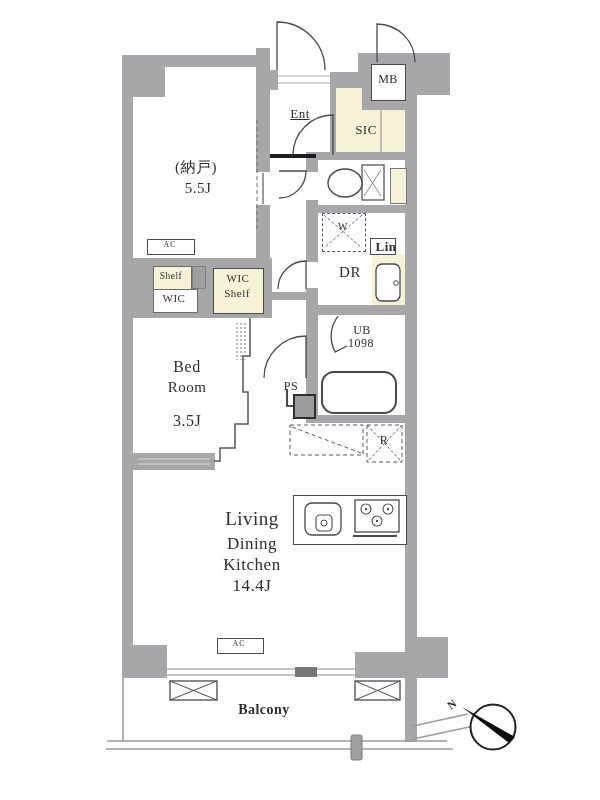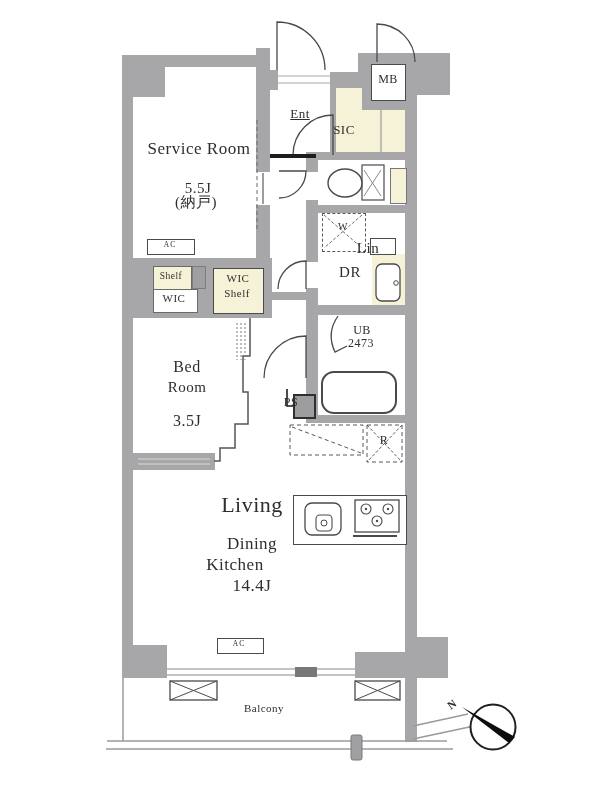--- a/index.html
+++ b/index.html
@@ -159,48 +159,47 @@
     <line x1="413" y1="726" x2="468" y2="714" stroke="#9a9a9c" stroke-width="1.5"></line>
     <line x1="413" y1="739" x2="474" y2="726" stroke="#9a9a9c" stroke-width="1.5"></line>
     <rect x="351" y="735" width="11" height="25" rx="2" fill="#a0a0a2" stroke="#7a7a7c" stroke-width="1"></rect>
 
     <g>
       <circle cx="493" cy="727" r="22.5" fill="#ffffff" stroke="#1f1f1f" stroke-width="2"></circle>
       <polygon points="462,707 515,737 509,743" fill="#0d0d0d"></polygon>
     </g>
   </svg>
 
-  <div class="lbl" style="left:199px;top:140px;font-size:17px;">Service Room</div>
-  <div class="lbl" style="left:196px;top:159px;font-size:15px;margin-top:35px;">(納戸)</div>
+  <div class="lbl" style="left:196px;top:159px;font-size:15px;">(納戸)</div>
   <div class="lbl" style="left:198px;top:180px;font-size:15px;">5.5J</div>
 
   <div class="lbl" style="left:300px;top:107px;font-size:13px;text-decoration:underline;">Ent</div>
   <div class="lbl" style="left:388px;top:73px;font-size:12px;">MB</div>
-  <div class="lbl" style="left:344px;top:123px;font-size:13px;">SIC</div>
+  <div class="lbl" style="left:366px;top:123px;font-size:13px;">SIC</div>
   <div class="lbl" style="left:343px;top:221px;font-size:10px;">W</div>
-  <div class="lbl" style="left:368px;top:240px;font-size:15px;">Lin</div>
+  <div class="lbl" style="left:386px;top:240px;font-size:13px;font-weight:bold;">Lin</div>
   <div class="lbl" style="left:350px;top:264px;font-size:15px;">DR</div>
   <div class="lbl" style="left:362px;top:324px;font-size:12px;">UB</div>
-  <div class="lbl" style="left:361px;top:337px;font-size:12px;">2473</div>
-  <div class="lbl" style="left:291px;top:396px;font-size:12px;text-align:right;">PS</div>
+  <div class="lbl" style="left:361px;top:337px;font-size:12px;">1098</div>
+  <div class="lbl" style="left:291px;top:380px;font-size:12px;text-align:right;">PS</div>
   <div class="lbl" style="left:384px;top:434px;font-size:12px;">R</div>
 
   <div class="lbl" style="left:171px;top:271px;font-size:9.5px;">Shelf</div>
   <div class="lbl" style="left:174px;top:292px;font-size:11px;">WIC</div>
   <div class="lbl" style="left:238px;top:272px;font-size:11px;">WIC</div>
   <div class="lbl" style="left:237px;top:287px;font-size:11px;">Shelf</div>
 
   <div class="lbl" style="left:187px;top:358px;font-size:16px;">Bed</div>
   <div class="lbl" style="left:187px;top:379px;font-size:15px;">Room</div>
   <div class="lbl" style="left:187px;top:401px;font-size:16px;margin-top:11px;">3.5J</div>
 
-  <div class="lbl" style="left:252px;top:493px;font-size:22px;">Living</div>
+  <div class="lbl" style="left:252px;top:509px;font-size:19px;">Living</div>
   <div class="lbl" style="left:252px;top:535px;font-size:17px;">Dining</div>
-  <div class="lbl" style="left:235px;top:556px;font-size:17px;">Kitchen</div>
+  <div class="lbl" style="left:252px;top:556px;font-size:17px;">Kitchen</div>
   <div class="lbl" style="left:252px;top:577px;font-size:17px;">14.4J</div>
 
   <div class="lbl" style="left:170px;top:241px;font-size:7.5px;letter-spacing:1px;">AC</div>
   <div class="lbl" style="left:239px;top:640px;font-size:7.5px;letter-spacing:1px;">AC</div>
 
-  <div class="lbl" style="left:264px;top:702px;font-size:11px;">Balcony</div>
+  <div class="lbl" style="left:264px;top:702px;font-size:14px;font-weight:bold;">Balcony</div>
   <div class="lbl" style="left:452px;top:698px;font-size:11px;font-weight:bold;transform:translateX(-50%) rotate(-35deg);">N</div>
 
 </div>
 
 </body></html>

